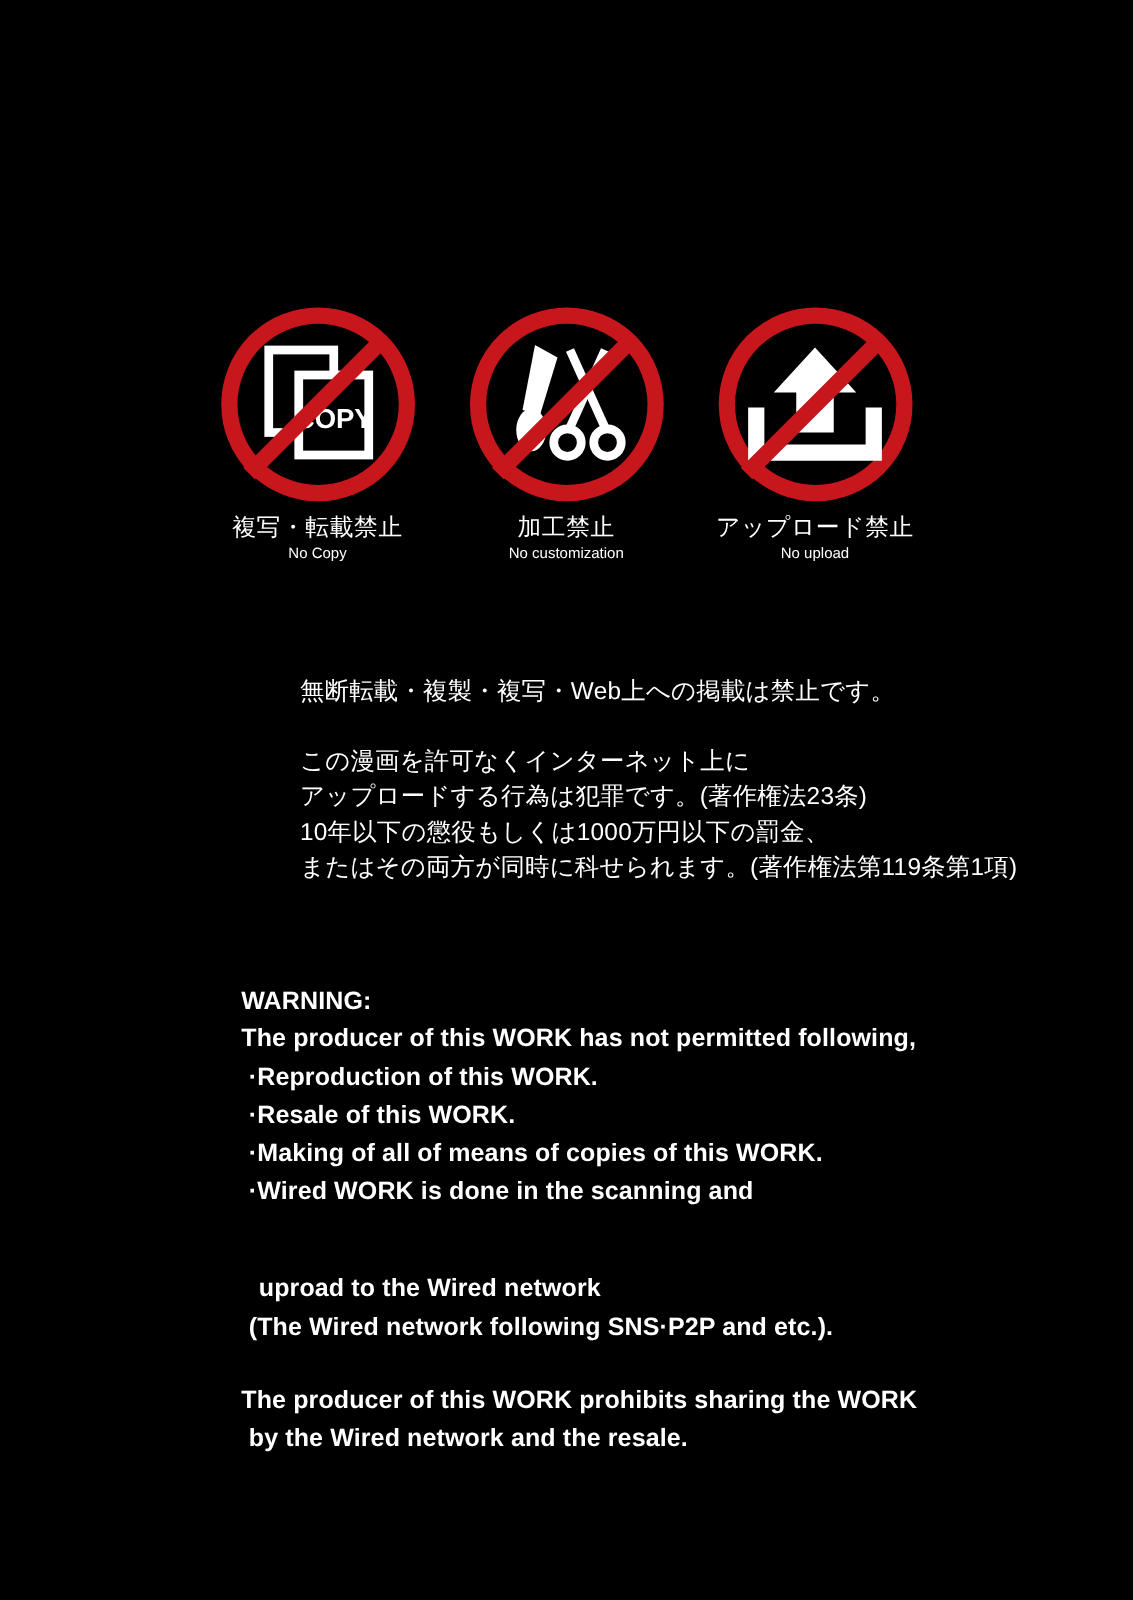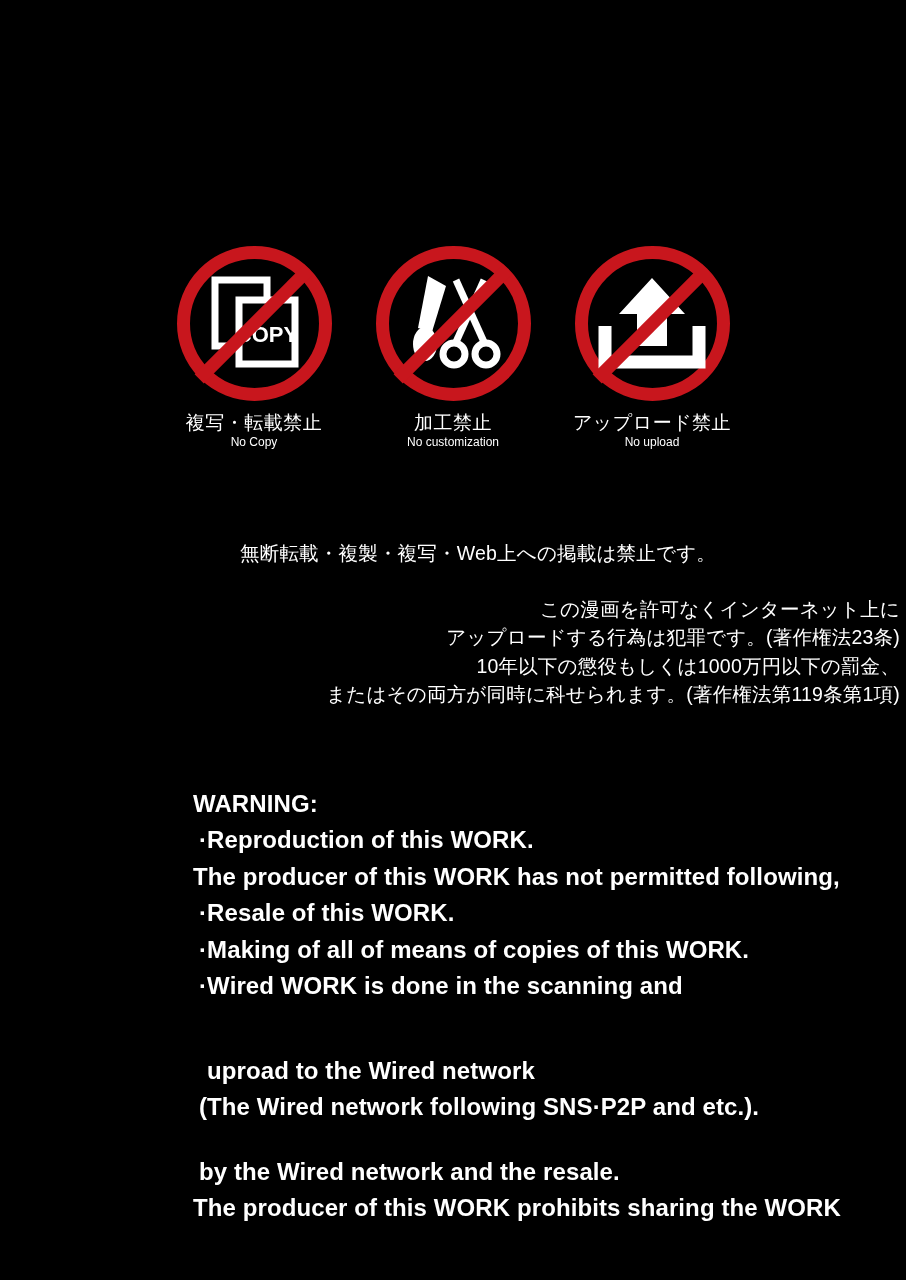--- a/index.html
+++ b/index.html
@@ -86,30 +86,29 @@
     font-size: 19.5px;
     line-height: 1.0;
     letter-spacing: 0.2px;
     margin-left: 48px;
   }
   .ja-block .lead {
     margin: 0 0 36px 0;
   }
   .ja-block .lines div {
     margin-bottom: 9px;
-    text-align: right;
   }
 
   
   .en-block {
     position: absolute;
     left: 193px;
     top: 786px;
     width: 700px;
-    font-size: 24px;
+    font-size: 20px;
     font-weight: bold;
     line-height: 1.52;
     letter-spacing: 0.1px;
   }
   .en-block .para {
     margin: 0;
   }
   .en-block .gap {
     height: 28px;
   }
@@ -186,23 +185,23 @@
   <div class="lines">
     <div>この漫画を許可なくインターネット上に</div>
     <div>アップロードする行為は犯罪です。(著作権法23条)</div>
     <div>10年以下の懲役もしくは1000万円以下の罰金、</div>
     <div>またはその両方が同時に科せられます。(著作権法第119条第1項)</div>
   </div>
 </div>
 
 <div class="en-block">
   <div class="para">WARNING:</div>
+  <div class="para">The producer of this WORK has not permitted following,</div>
   <div class="para indent1">·Reproduction of this WORK.</div>
-  <div class="para">The producer of this WORK has not permitted following,</div>
   <div class="para indent1">·Resale of this WORK.</div>
   <div class="para indent1">·Making of all of means of copies of this WORK.</div>
   <div class="para indent1">·Wired WORK is done in the scanning and</div>
   <div class="para indent2">uproad to the Wired network</div>
   <div class="para indent1">(The Wired network following SNS·P2P and etc.).</div>
   <div class="gap"></div>
+  <div class="para">The producer of this WORK prohibits sharing the WORK</div>
   <div class="para indent1">by the Wired network and the resale.</div>
-  <div class="para">The producer of this WORK prohibits sharing the WORK</div>
 </div>
 
 </body></html>

